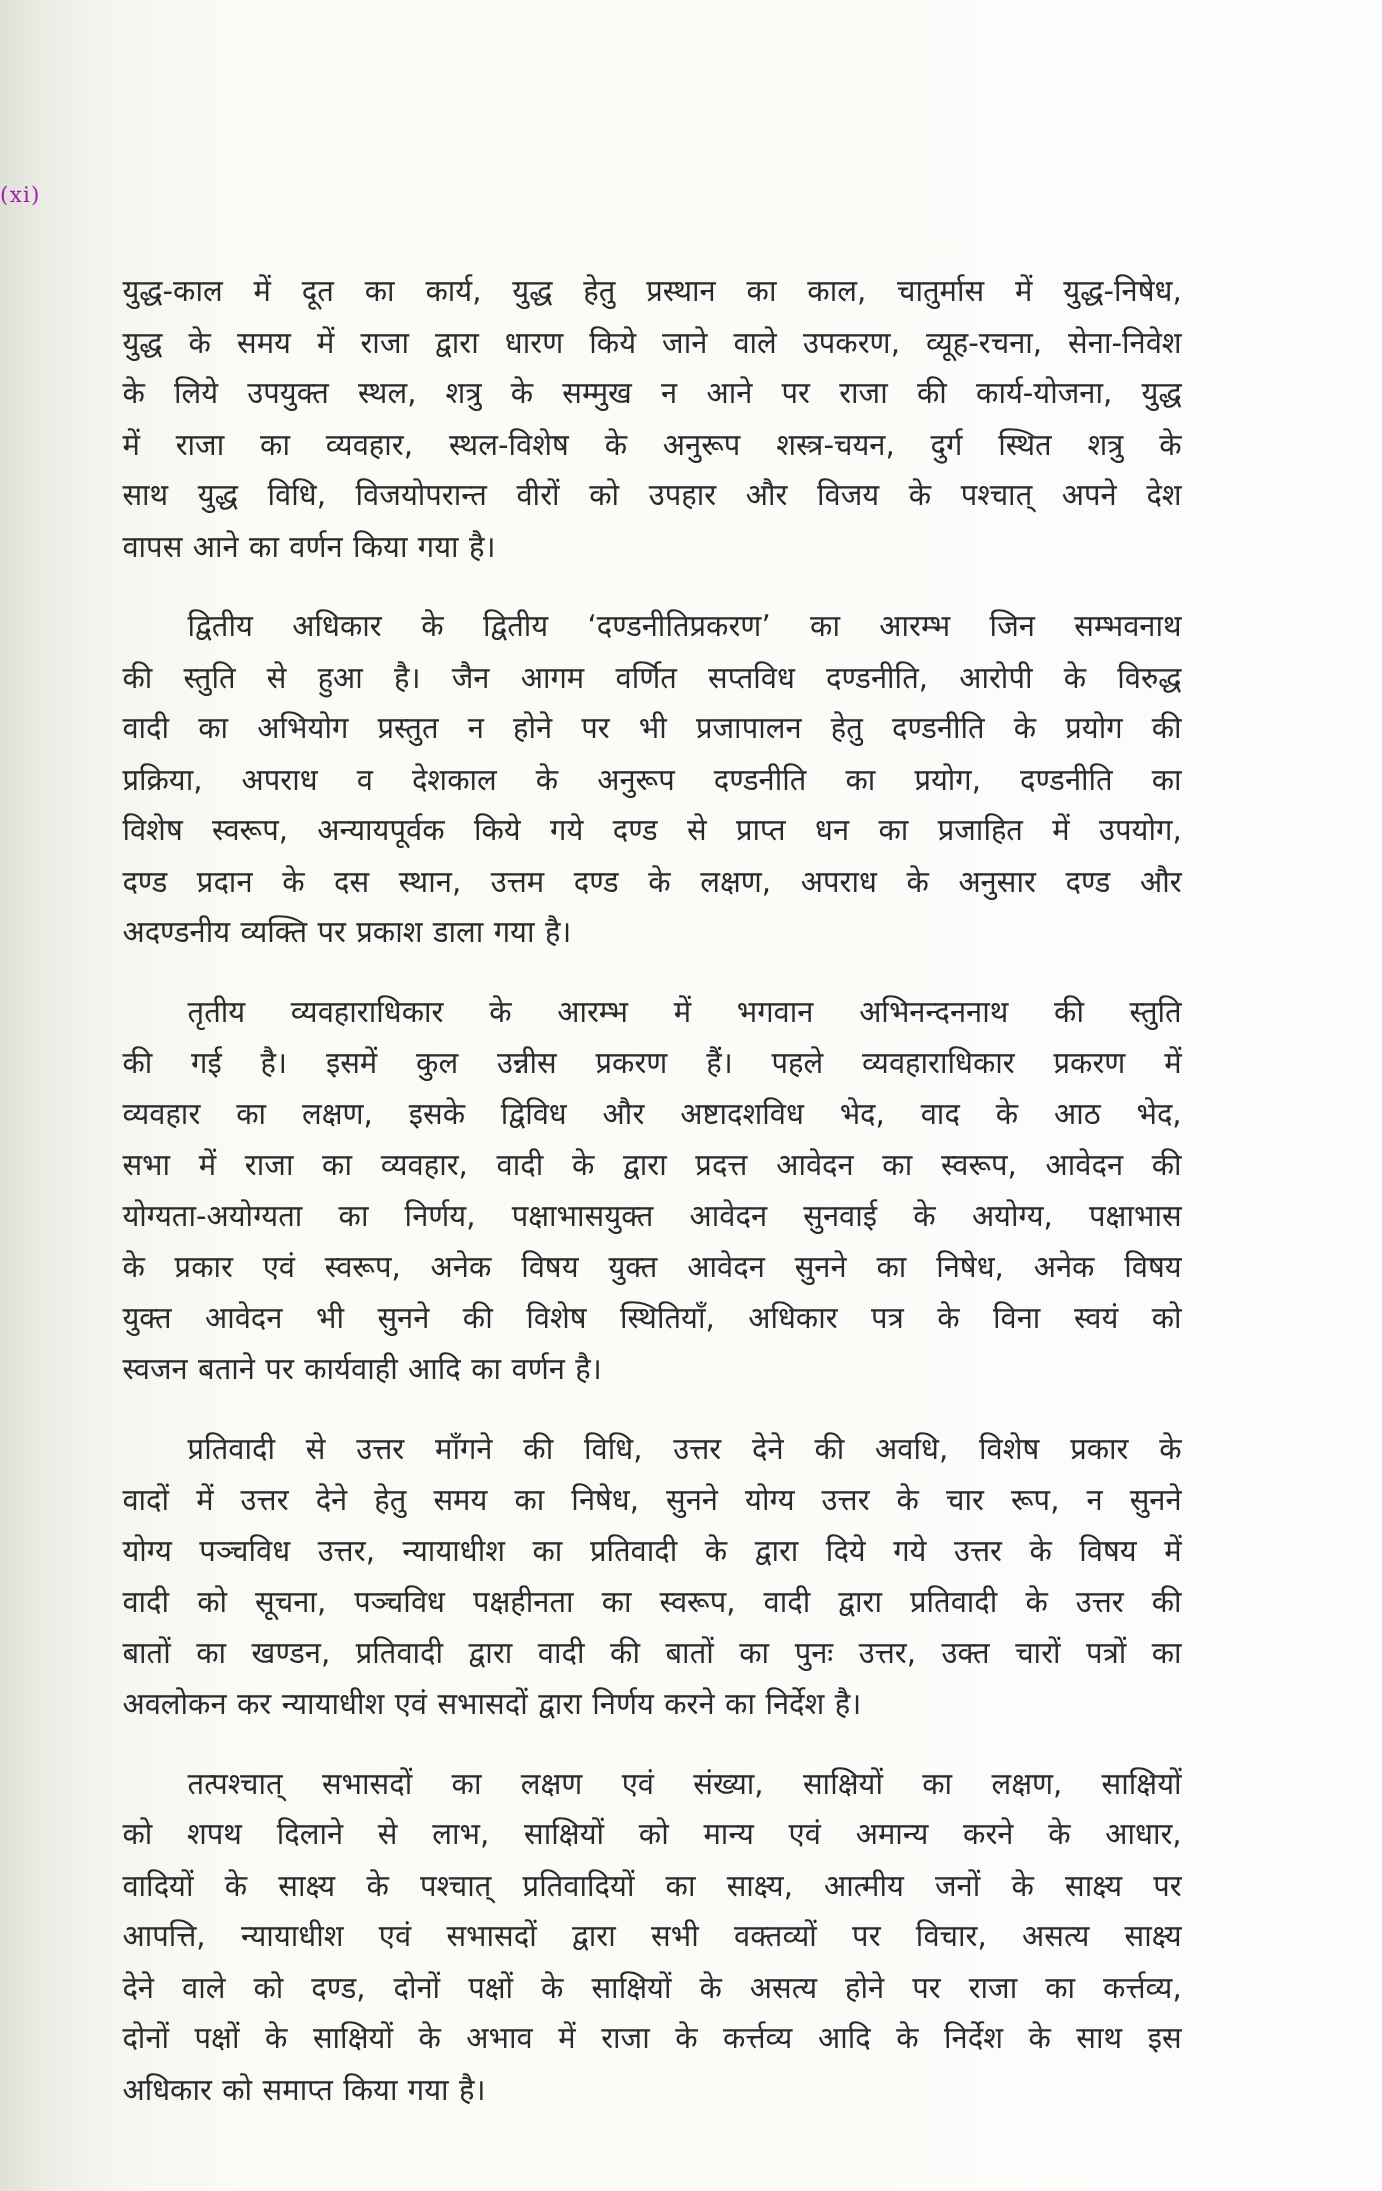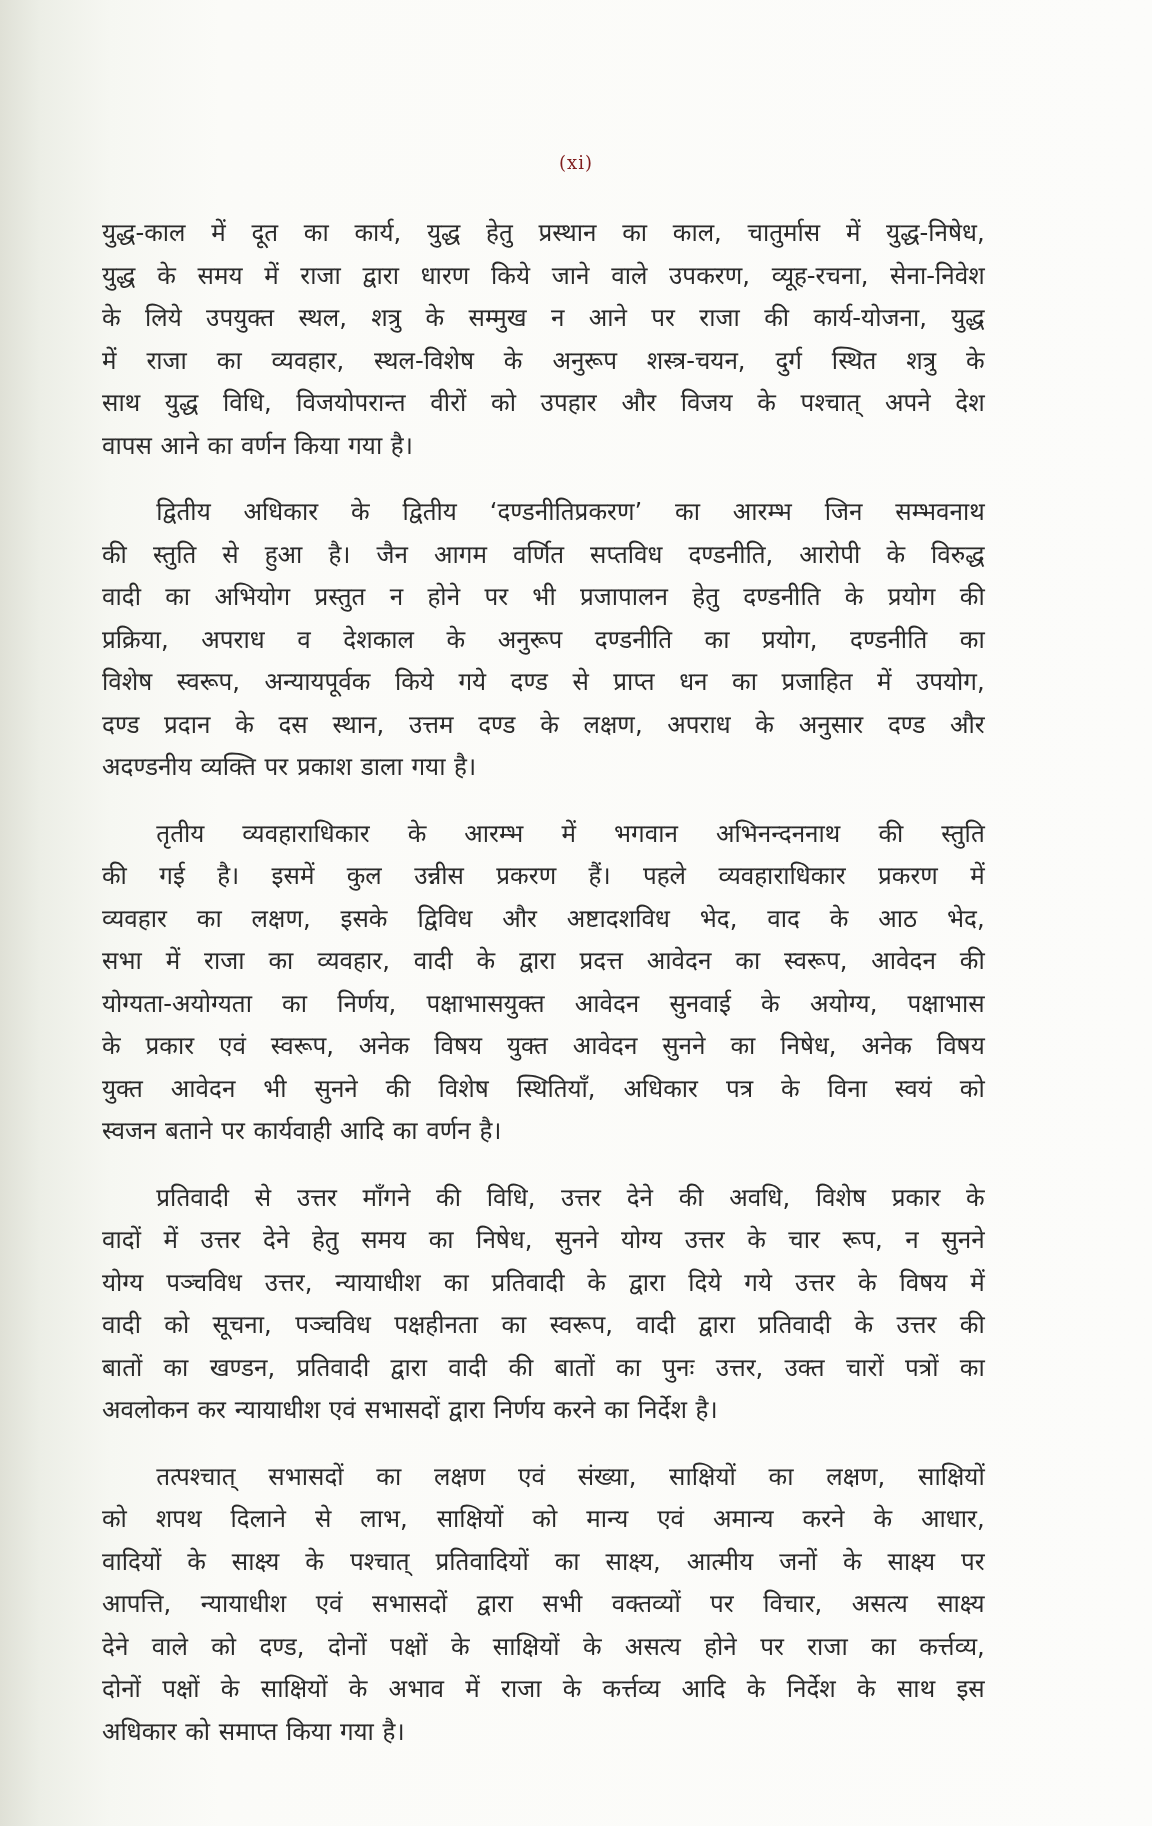--- a/index.html
+++ b/index.html
@@ -13,30 +13,29 @@
     overflow: hidden;
     background: linear-gradient(to right, #dfe0d6 0px, #eceee6 40px, #f6f7f2 110px, #fbfbf8 220px, #fcfcfa 100%);
     font-family: "DejaVu Sans", sans-serif;
     color: #2a2a2a;
   }
   .page-number {
     position: absolute;
     top: 152px;
     left: 0;
     width: 1152px;
-    text-align: center;
     font-family: "DejaVu Serif", serif;
     font-size: 18px;
-    color: #7f1d1d;
+    color: #a21caf;
     letter-spacing: 1px;
   }
   .content {
     position: absolute;
     left: 102px;
-    top: 212px;
+    top: 222px;
     width: 910px;
   }
   .para {
     margin: 0 0 24px 0;
     font-size: 25px;
     line-height: 42.5px;
     text-align: justify;
     text-align-last: left;
     word-spacing: 1px;
     transform: scaleX(0.97);

